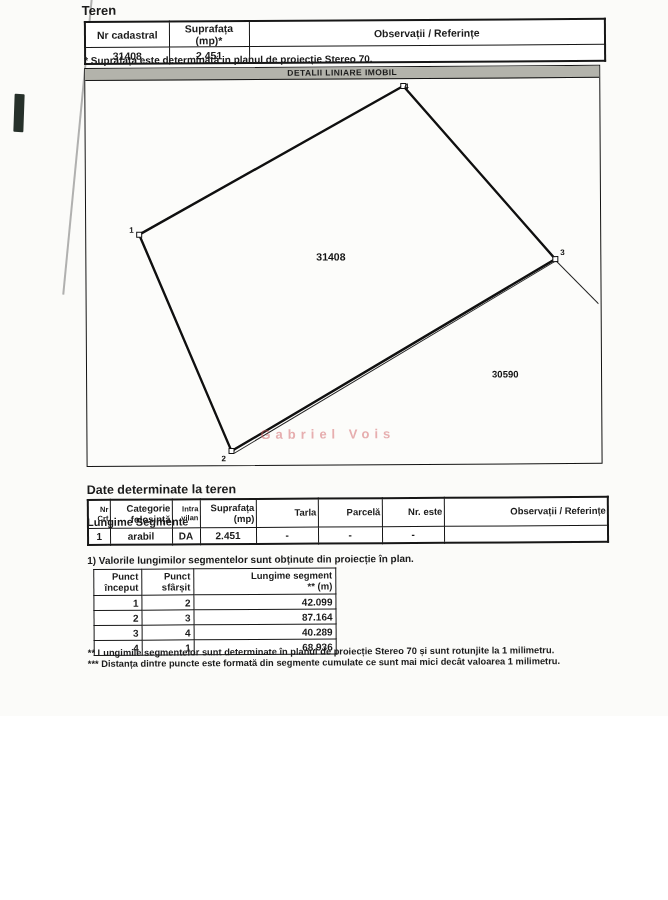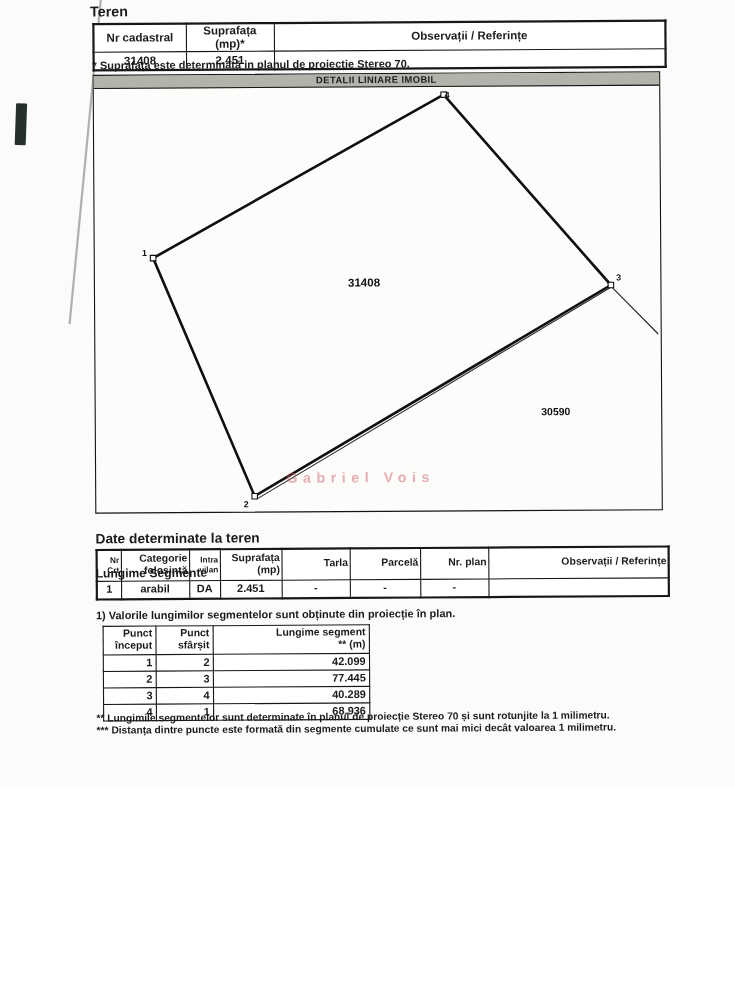--- a/index.html
+++ b/index.html
@@ -141,21 +141,21 @@
         <th class="xs pre">Nr
 Crt</th>
         <th class="pre">Categorie
 folosință</th>
         <th class="xs pre">Intra
 vilan</th>
         <th class="pre">Suprafața
 (mp)</th>
         <th>Tarla</th>
         <th>Parcelă</th>
-        <th>Nr. plan</th>
+        <th>Nr. este</th>
         <th>Observații / Referințe</th>
       </tr>
       <tr>
         <td>1</td>
         <td>arabil</td>
         <td>DA</td>
         <td>2.451</td>
         <td>-</td>
         <td>-</td>
         <td>-</td>
@@ -183,21 +183,21 @@
 ** (m)</th>
       </tr>
       <tr>
         <td>1</td>
         <td>2</td>
         <td>42.099</td>
       </tr>
       <tr>
         <td>2</td>
         <td>3</td>
-        <td>77.445</td>
+        <td>87.164</td>
       </tr>
       <tr>
         <td>3</td>
         <td>4</td>
         <td>40.289</td>
       </tr>
       <tr>
         <td>4</td>
         <td>1</td>
         <td>68.936</td>

